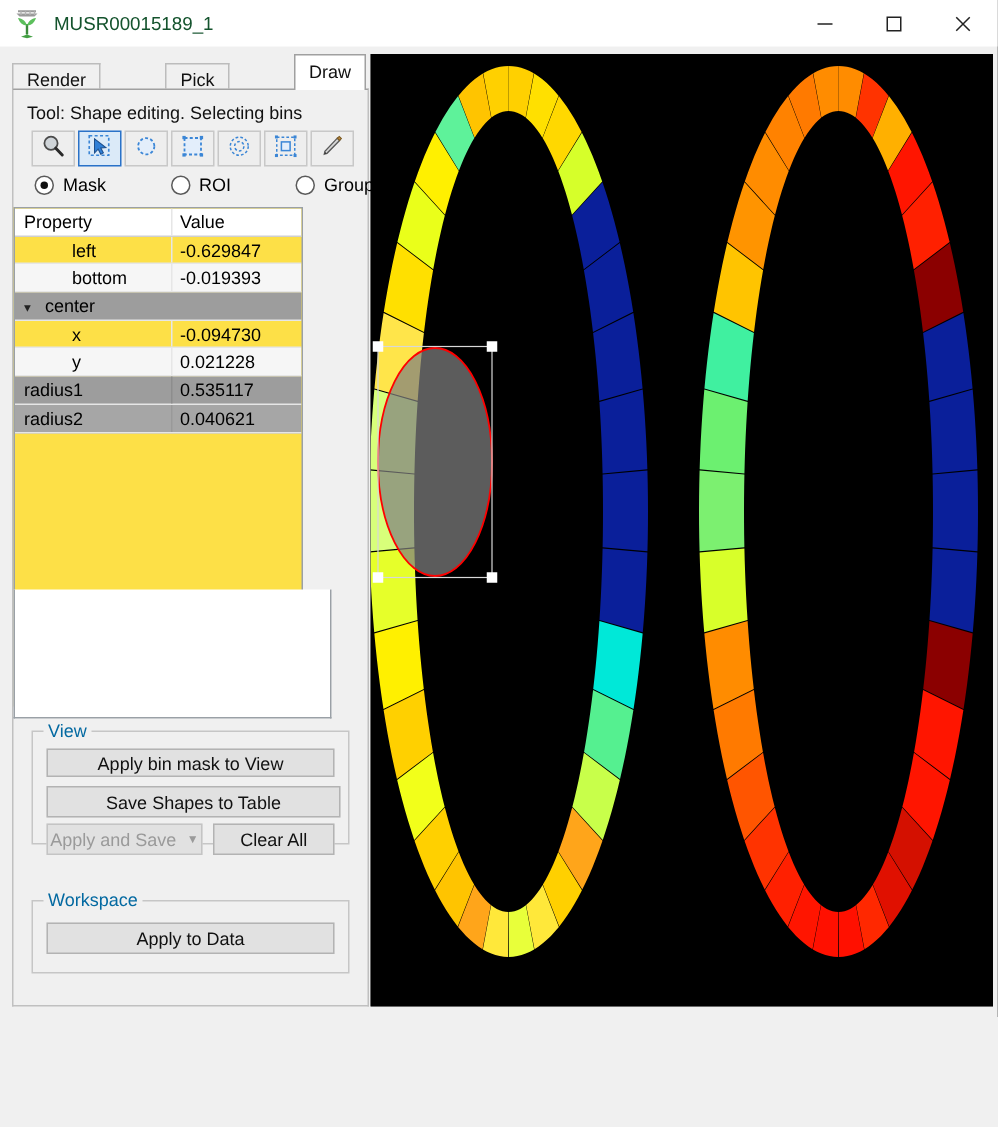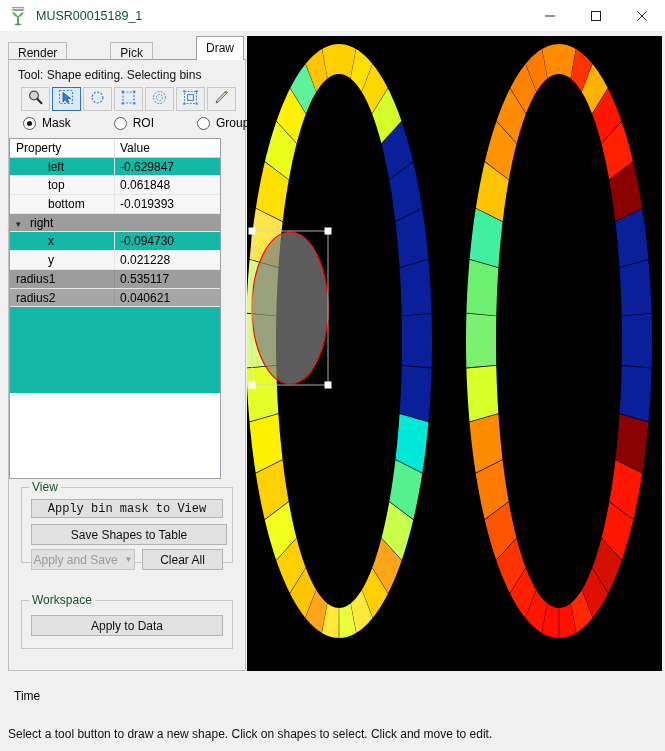--- a/index.html
+++ b/index.html
@@ -62,22 +62,22 @@
     width:13px; height:13px; border-radius:50%;
     border:1px solid #5a5a5a; background:#fff; margin-right:6px; position:relative;
   }
   .rdot.sel::after {
     content:""; position:absolute; left:3px; top:3px; width:5px; height:5px;
     border-radius:50%; background:#111;
   }
 
   
   .proptable {
-    position:absolute; left:0px; top:78px; width:212px; height:333px;
-    border:1px solid #9aa0a6; background:#14b8a6; overflow:hidden;
+    position:absolute; left:0px; top:78px; width:193px; height:333px;
+    border:1px solid #9aa0a6; background:#fde047; overflow:hidden;
     font-size:12px;
   }
   .prow { display:flex; height:18.7px; line-height:18.7px; border-bottom:1px solid #e6e6e6; }
   .prow .c1 { width:104px; padding-left:6px; overflow:hidden; white-space:nowrap; }
   .prow .c2 { flex:1; padding-left:5px; border-left:1px solid #e6e6e6; overflow:hidden; white-space:nowrap; }
   .prow.header { background:#fff; border-bottom:1px solid #cfcfcf; }
   .prow.group { background:#9d9d9d; color:#000; }
   .prow.group .c1 { width:100%; padding-left:6px; }
   .prow.alt { background:#f6f6f6; }
   .prow.sel-dark { background:#9d9d9d; }
@@ -90,21 +90,21 @@
 
   .blankbox {
     position:absolute; left:0px; top:333px; width:212px; height:86px;
     border:1px solid #9aa0a6; border-top:none; background:#fff;
   }
 
   
   .gbox { position:absolute; border:1px solid #c6c6c6; }
   .gbox > .glabel {
     position:absolute; top:-8px; left:7px; background:#f0f0f0;
-    padding:0 3px; font-size:12px; color:#14532d;
+    padding:0 3px; font-size:12px; color:#0369a1;
   }
   .btn {
     border:1px solid #b3b3b3; background:#e1e1e1; color:#111;
     font-family:"Liberation Sans", sans-serif; font-size:12px;
     display:flex; align-items:center; justify-content:center;
   }
   .btn.disabled { color:#9a9a9a; background:#e1e1e1; border-color:#c4c4c4; }
   .caret { margin-left:7px; font-size:8px; color:#9a9a9a; }
 
   
@@ -247,29 +247,25 @@
       <div class="prow header">
         <div class="c1">Property</div>
         <div class="c2">Value</div>
       </div>
 
       <div class="prow">
         <div class="c1 indent1">left</div>
         <div class="c2">-0.629847</div>
       </div>
       <div class="prow alt">
-        <div class="c1 indent1">top</div>
-        <div class="c2">0.061848</div>
-      </div>
-      <div class="prow alt">
         <div class="c1 indent1">bottom</div>
         <div class="c2">-0.019393</div>
       </div>
       <div class="prow group">
-        <div class="c1"><span class="chev">▾</span><span>right</span></div>
+        <div class="c1"><span class="chev">▾</span><span>center</span></div>
       </div>
       <div class="prow">
         <div class="c1 indent1">x</div>
         <div class="c2">-0.094730</div>
       </div>
       <div class="prow alt">
         <div class="c1 indent1">y</div>
         <div class="c2">0.021228</div>
       </div>
       <div class="prow sel-dark">
@@ -279,21 +275,21 @@
       <div class="prow sel-light">
         <div class="c1 indent0">radius2</div>
         <div class="c2">0.040621</div>
       </div>
     </div>
 
     <div class="blankbox"></div>
 
     <div class="gbox" style="left:12px; top:427px; width:212px; height:76px;">
       <div class="glabel">View</div>
-      <div class="btn" style="position:absolute; left:9px; top:11px; width:192px; height:19px;font-family:Liberation Mono, monospace;">Apply bin mask to View</div>
+      <div class="btn" style="position:absolute; left:9px; top:11px; width:192px; height:19px;">Apply bin mask to View</div>
       <div class="btn" style="position:absolute; left:9px; top:36px; width:196px; height:21px;">Save Shapes to Table</div>
       <div class="btn disabled" style="position:absolute; left:9px; top:61px; width:104px; height:21px;">
         <span>Apply and Save</span>
         <span class="caret">▼</span>
       </div>
       <div class="btn" style="position:absolute; left:120px; top:61px; width:81px; height:21px;">Clear All</div>
     </div>
 
     <div class="gbox" style="left:12px; top:540px; width:212px; height:49px;">
       <div class="glabel">Workspace</div>
@@ -381,23 +377,15 @@
         <ellipse cx="43" cy="272" rx="38" ry="76" fill="#7f7f7f" fill-opacity="0.72" stroke="#ff0000" stroke-width="1.2"></ellipse>
         <rect x="5" y="195" width="76" height="154" fill="none" stroke="#d8d8d8" stroke-width="0.8"></rect>
         <rect x="1.5" y="191.5" width="7" height="7" fill="#ffffff"></rect>
         <rect x="77.5" y="191.5" width="7" height="7" fill="#ffffff"></rect>
         <rect x="1.5" y="345.5" width="7" height="7" fill="#ffffff"></rect>
         <rect x="77.5" y="345.5" width="7" height="7" fill="#ffffff"></rect>
       </g>
     </svg>
   </div>
 
-  <div class="timebar">
-    <div class="timelabel">Time</div>
-
-  </div>
-
-  <div class="statusbar">
-    <div class="statustext">Select a tool button to draw a new shape. Click on shapes to select. Click and move to edit.</div>
-
-  </div>
+
 
 </div>
 
 </body></html>

